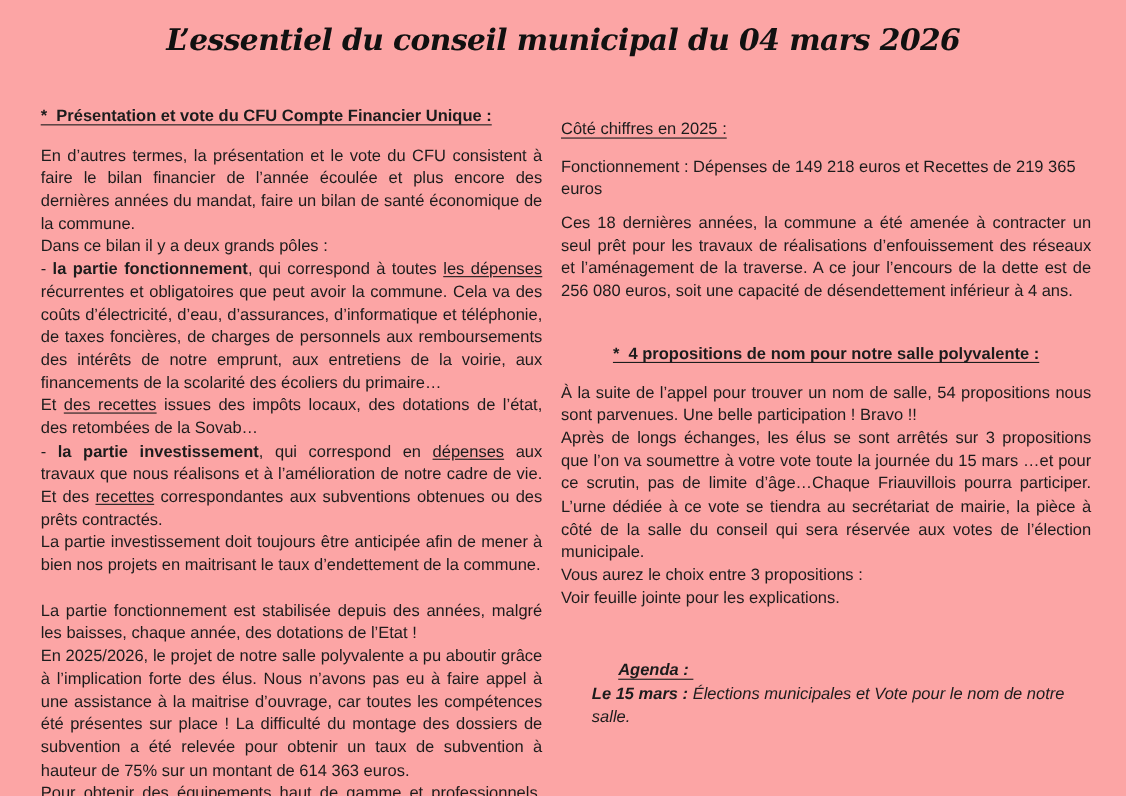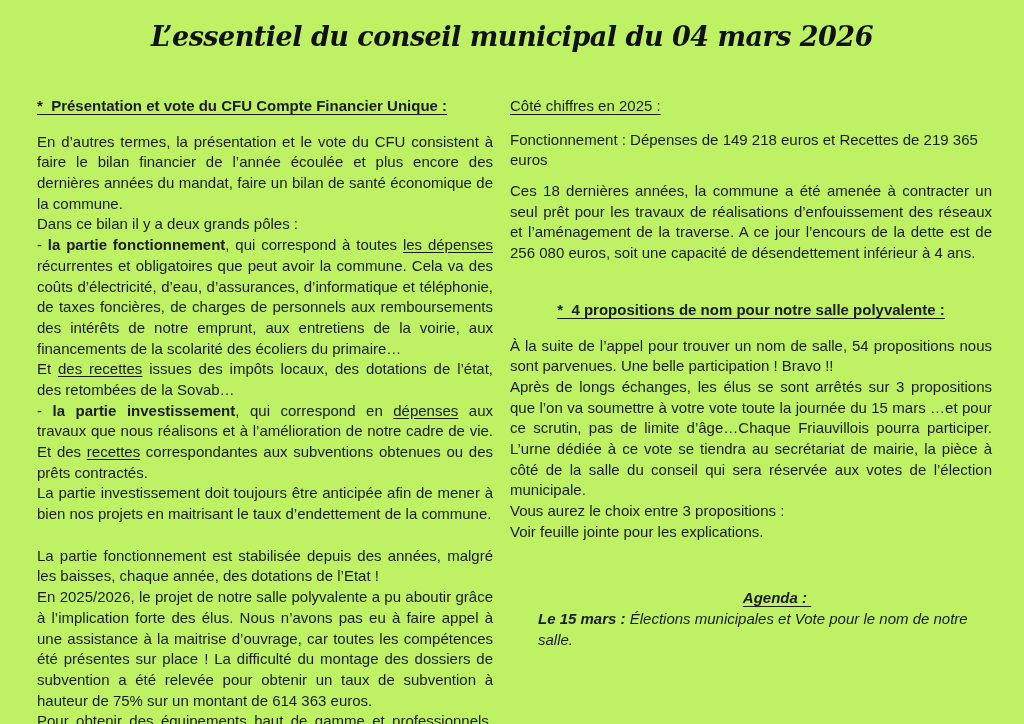--- a/index.html
+++ b/index.html
@@ -1,20 +1,20 @@
 <!DOCTYPE html>
 <html lang="fr"><head>
 <meta charset="utf-8">
 <style>
   html, body { margin: 0; padding: 0; background: #e8e8e8; }
   .page {
     position: relative;
     width: 1024px;
     height: 724px;
-    background: #bef264;
+    background: #fca5a5;
     color: #1c1c1c;
     font-family: "Liberation Sans", sans-serif;
     font-size: 15px;
     line-height: 1.38;
     overflow: hidden;
     margin: 0 auto;
   }
   .doc-title {
     position: absolute;
     top: 18px;
@@ -35,41 +35,40 @@
   .heading {
     font-weight: bold;
     text-decoration: underline;
     text-underline-offset: 3px;
     white-space: pre-wrap;
     margin: 0 0 15px 0;
   }
   .subheading {
     text-decoration: underline;
     text-underline-offset: 3px;
-    margin: 0 0 13px 0;
+    margin: 12px 0 13px 0;
   }
   p { margin: 0; }
   .just { text-align: justify; }
   .gap-top    { margin-top: 21px; }
   .gap-top-lg { margin-top: 36px; text-align: center; }
   .line-gap   { margin-bottom: 10px; }
   .b { font-weight: bold; }
   .u { text-decoration: underline; text-underline-offset: 2px; }
 
   .agenda {
     margin-top: 46px;
     font-style: italic;
     font-weight: bold;
   }
   .agenda-heading {
     margin-left: 52px;
     text-decoration: underline;
     text-underline-offset: 3px;
     white-space: pre-wrap;
-    text-align: center;
   }
   .agenda-line { margin-left: 28px; }
   .agenda-line .normal-it { font-weight: normal; }
 </style>
 </head>
 <body>
 
 <div class="page">
 
   <div class="doc-title">L’essentiel du conseil municipal du 04 mars 2026</div>

